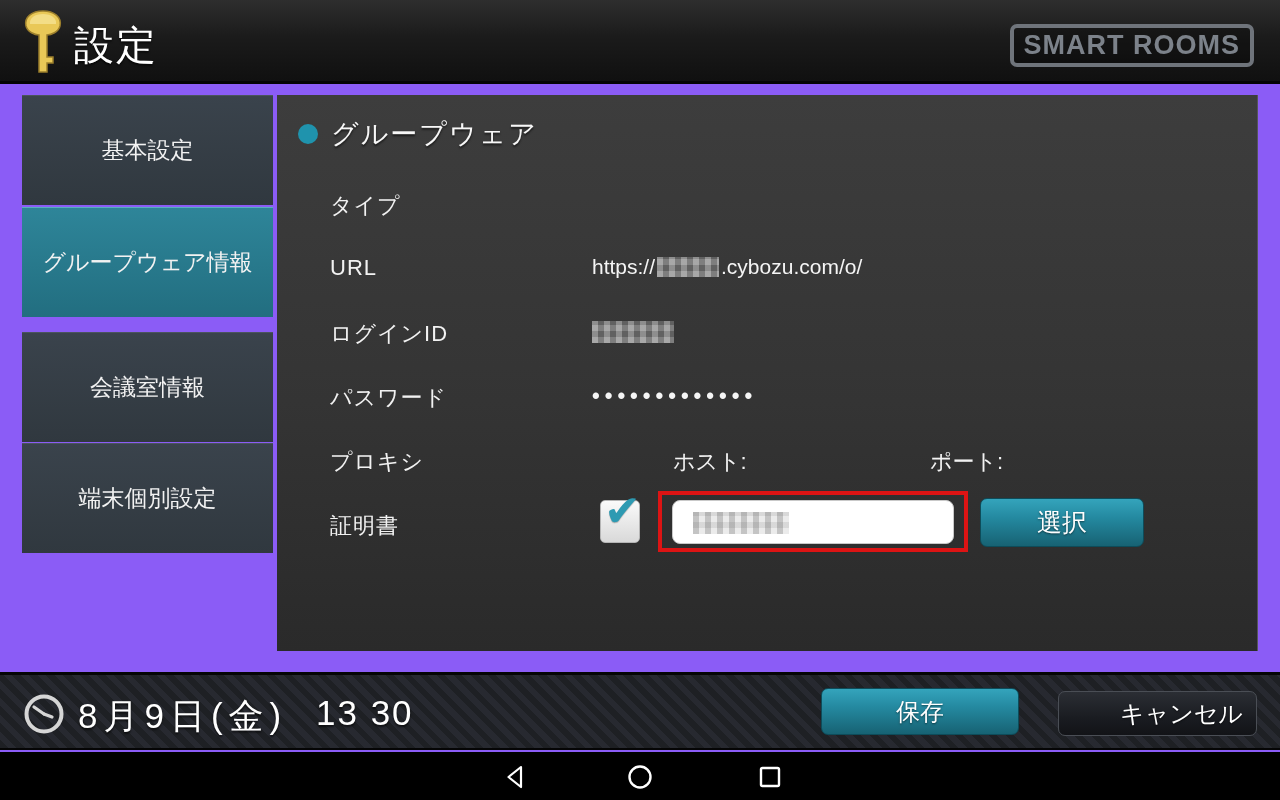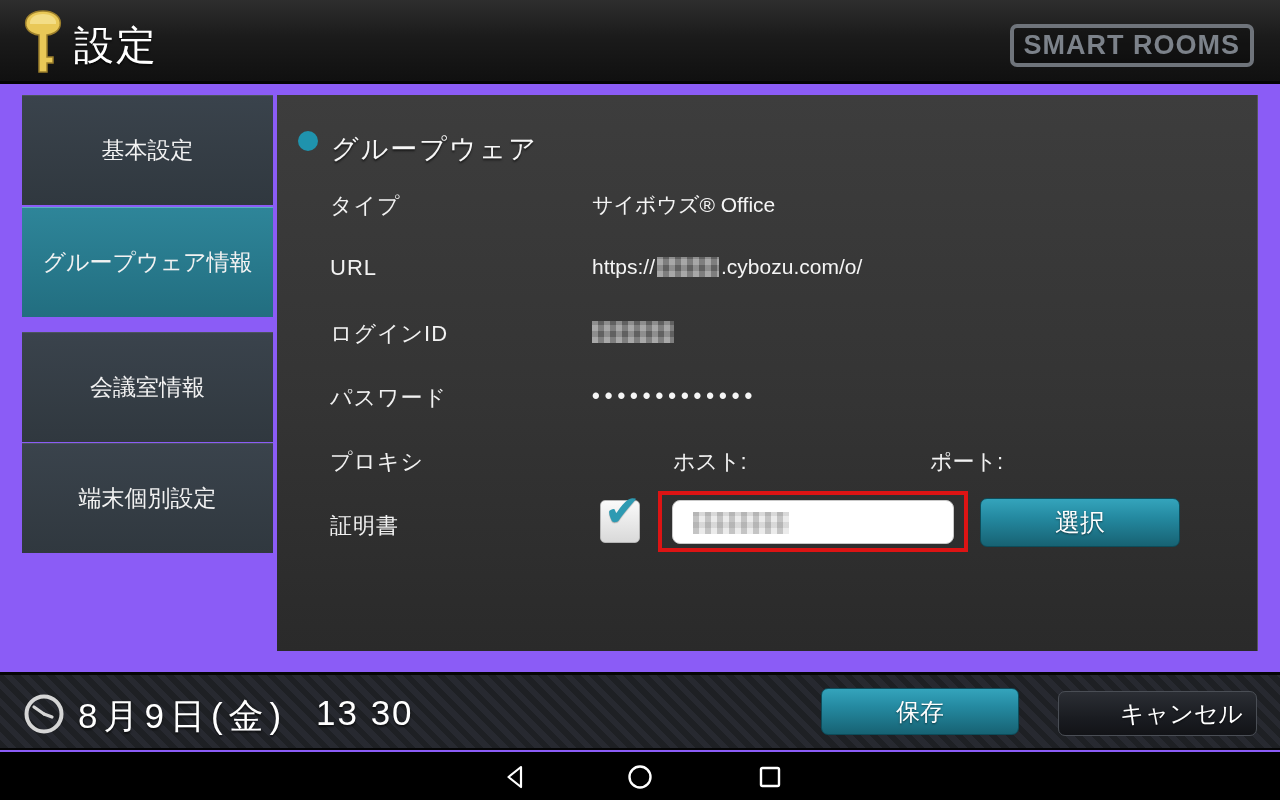--- a/index.html
+++ b/index.html
@@ -25,21 +25,21 @@
                border-top:1px solid #4b545e; color:#f2f2f2; font-size:23px; cursor:pointer; }
   .side-item.selected { background:linear-gradient(180deg,#2e8599 0%,#226e80 100%);
                         border-top:1px solid #59aebe; }
   .si-0 { top:95px; }  .si-1 { top:207px; } .si-2 { top:332px; }
   .si-3 { top:431px;margin-top:12px; } .si-4 { top:543px; height:108px; }
 
   
   .main { position:absolute; left:277px; top:95px; width:981px; height:556px;
           background:linear-gradient(180deg,#3d3d3d 0%,#343434 55%,#2a2a2a 100%);
           border-right:1px solid #55555a; }
-  .section-head { position:absolute; left:21px; top:36px; display:flex; }
+  .section-head { position:absolute; left:21px; top:21px; display:flex; align-items:center; }
   .bullet { width:20px; height:20px; border-radius:50%; background:#1f93ad; margin-right:13px; }
   .section-title { font-size:27px; color:#f7f7f7; text-shadow:0 2px 2px rgba(0,0,0,.55); letter-spacing:2px; }
 
   .flabel { position:absolute; left:53px; font-size:22px; color:#f2f2f2; letter-spacing:1px; }
   .fvalue { position:absolute; left:315px; font-size:21px; color:#f5f5f5; }
   .t-type  { top:96px; }  .t-url  { top:160px; } .t-login { top:224px; }
   .t-pass  { top:288px; } .t-proxy{ top:352px; } .t-cert { top:416px; }
 
   .url-line { display:flex; align-items:center; }
   .mosaic { display:inline-block;
@@ -63,21 +63,21 @@
   .cert-input { position:absolute; left:395px; top:405px; width:282px; height:44px;
                 background:#ffffff; border:1px solid #c9c9c9; border-radius:8px; cursor:text; }
   .mosaic-light { position:absolute; left:20px; top:11px; width:96px; height:22px;
                   background-image:
                     repeating-linear-gradient(90deg, rgba(140,140,140,.38) 0 6px, rgba(255,255,255,.2) 6px 12px),
                     repeating-linear-gradient(0deg, #e6e6e6 0 6px, #cfcfcf 6px 12px); }
   .btn-teal { background:linear-gradient(180deg,#34a4bc 0%,#2489a0 40%,#176273 100%);
               border:1px solid #0d4c5a; border-radius:7px; color:#ffffff;
               display:flex; align-items:center; justify-content:center; cursor:pointer;
               text-shadow:0 1px 2px rgba(0,0,0,.5); }
-  .select-btn { position:absolute; left:703px; top:403px; width:200px; height:49px; font-size:25px; }
+  .select-btn { position:absolute; left:703px; top:403px; width:164px; height:49px; font-size:25px; }
 
   
   .bottombar { position:absolute; left:0; top:672px; width:1280px; height:78px;
                background:repeating-linear-gradient(45deg,#1e2024 0 6px,#272930 6px 12px);
                border-top:3px solid #050505; border-bottom:2px solid #050505; }
   .clock-wrap { position:absolute; left:22px; top:17px; }
   .date-text { position:absolute; left:78px; top:18px; font-size:35px; color:#ffffff;
                letter-spacing:6px; text-shadow:0 2px 2px rgba(0,0,0,.6); }
   .time-text { position:absolute; left:316px; top:18px; font-size:35px; color:#ffffff;
                letter-spacing:2px; text-shadow:0 2px 2px rgba(0,0,0,.6); }
@@ -123,21 +123,20 @@
     <span>端末個別設定</span>
   </div>
 
   <div class="main">
     <div class="section-head">
       <span class="bullet"></span>
       <span class="section-title">グループウェア</span>
     </div>
 
     <div class="flabel t-type">タイプ</div>
-    <div class="fvalue t-type">サイボウズ® Office</div>
 
     <div class="flabel t-url">URL</div>
     <div class="fvalue t-url url-line">
       <span>https://</span>
         <span class="mosaic mosaic-url"></span>
         <span>.cybozu.com/o/</span>
     </div>
 
     <div class="flabel t-login">ログインID</div>
     <div class="mosaic mosaic-login"></div>

